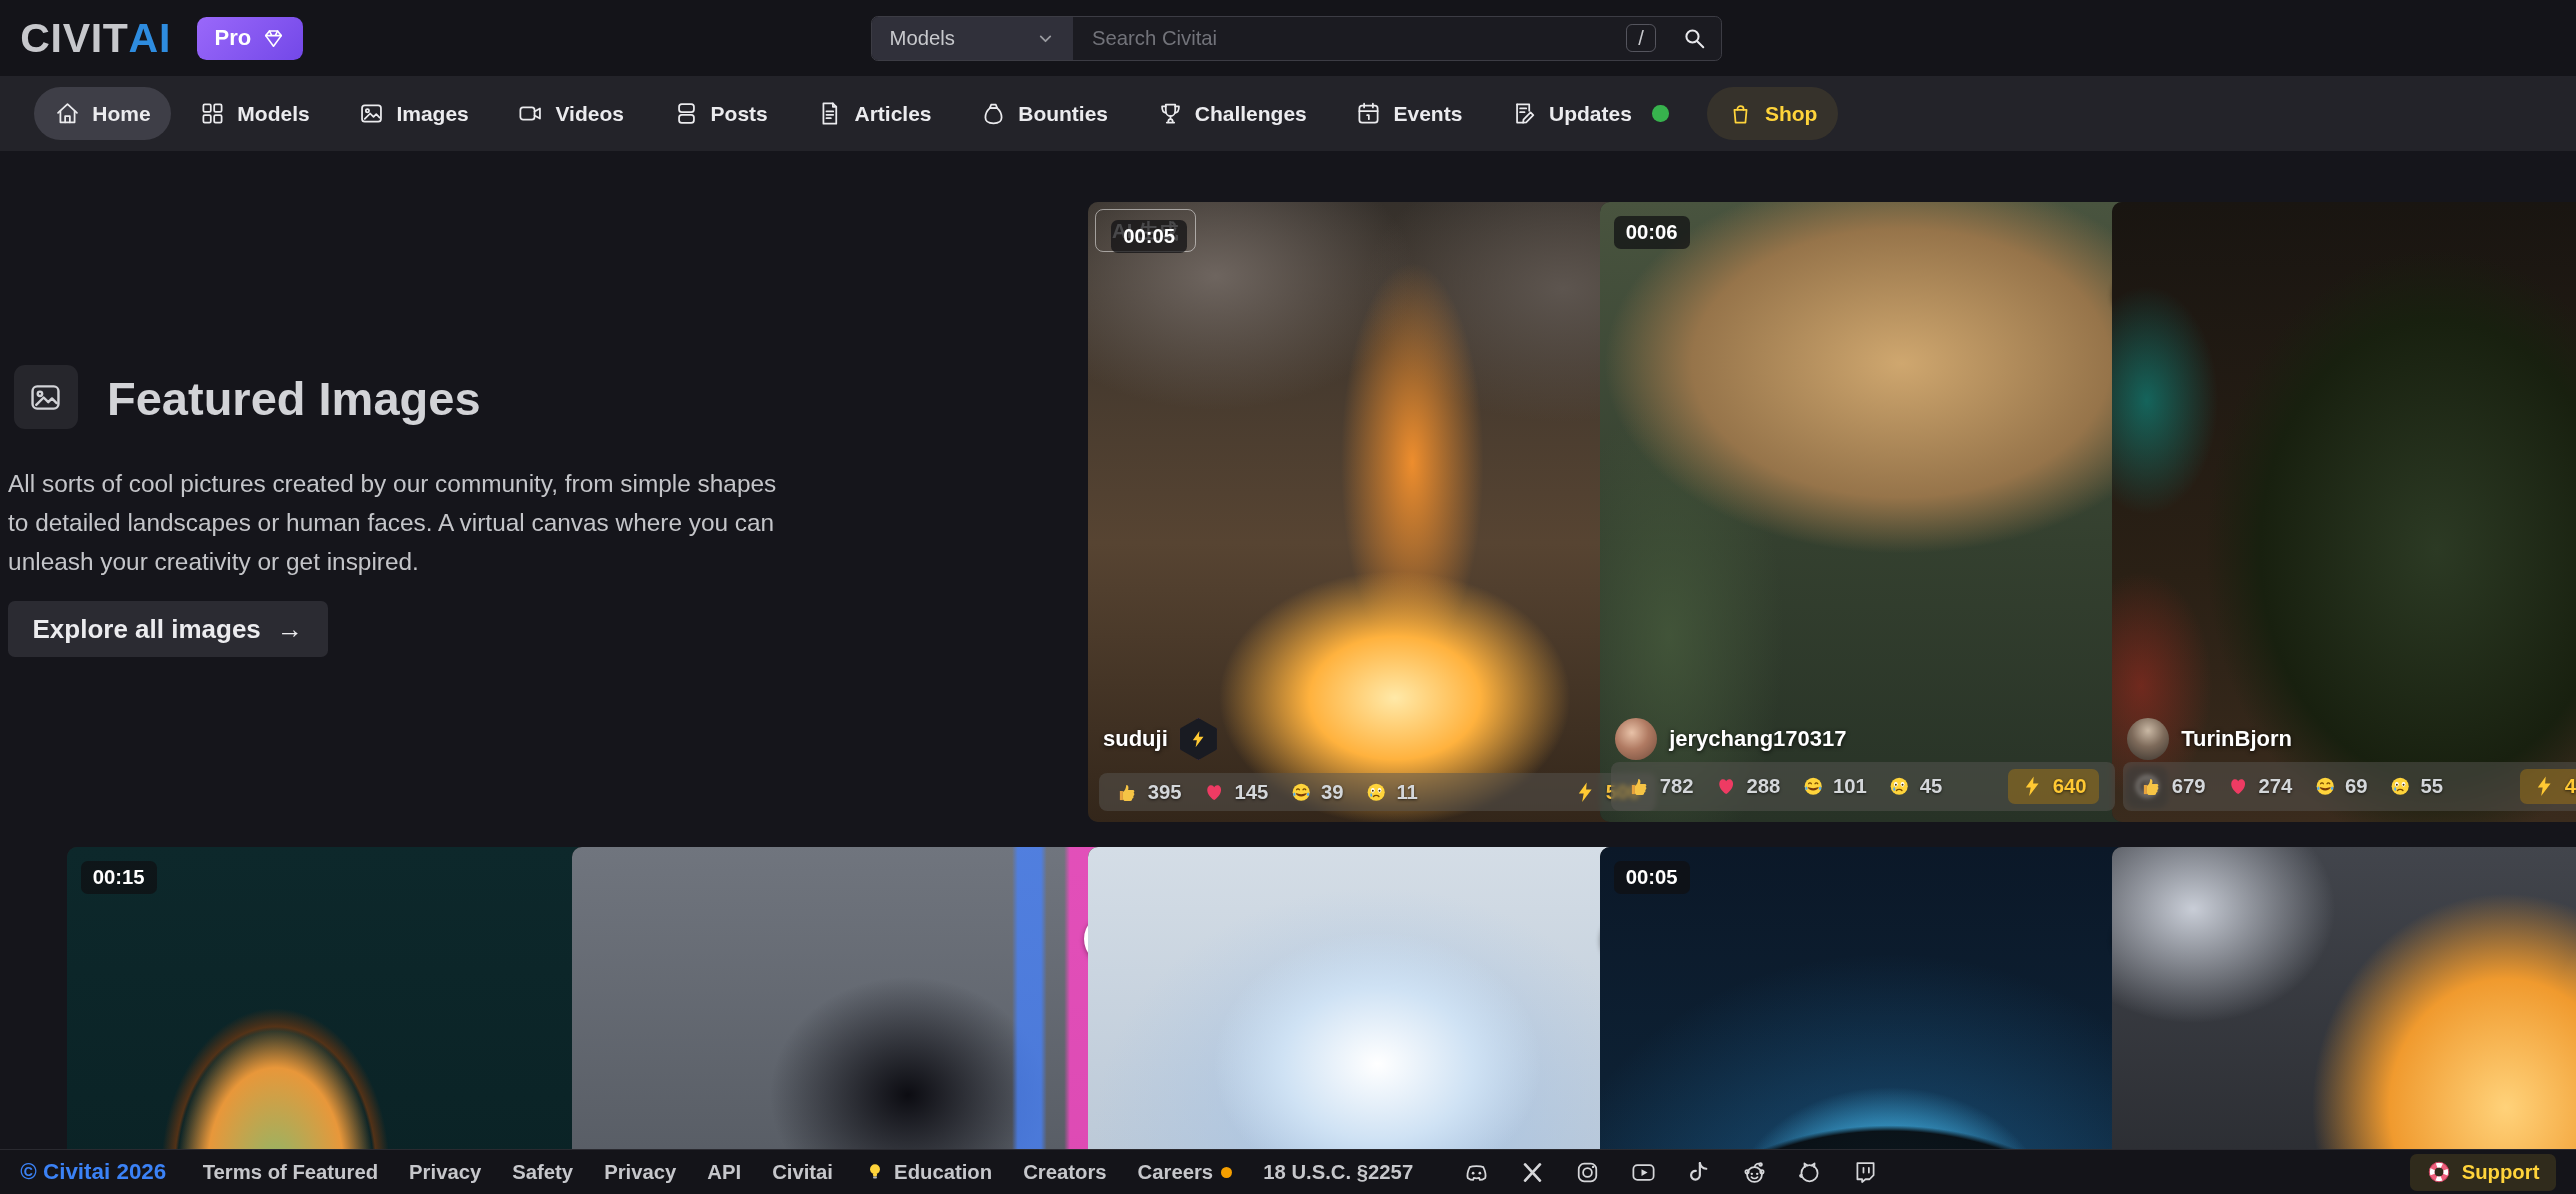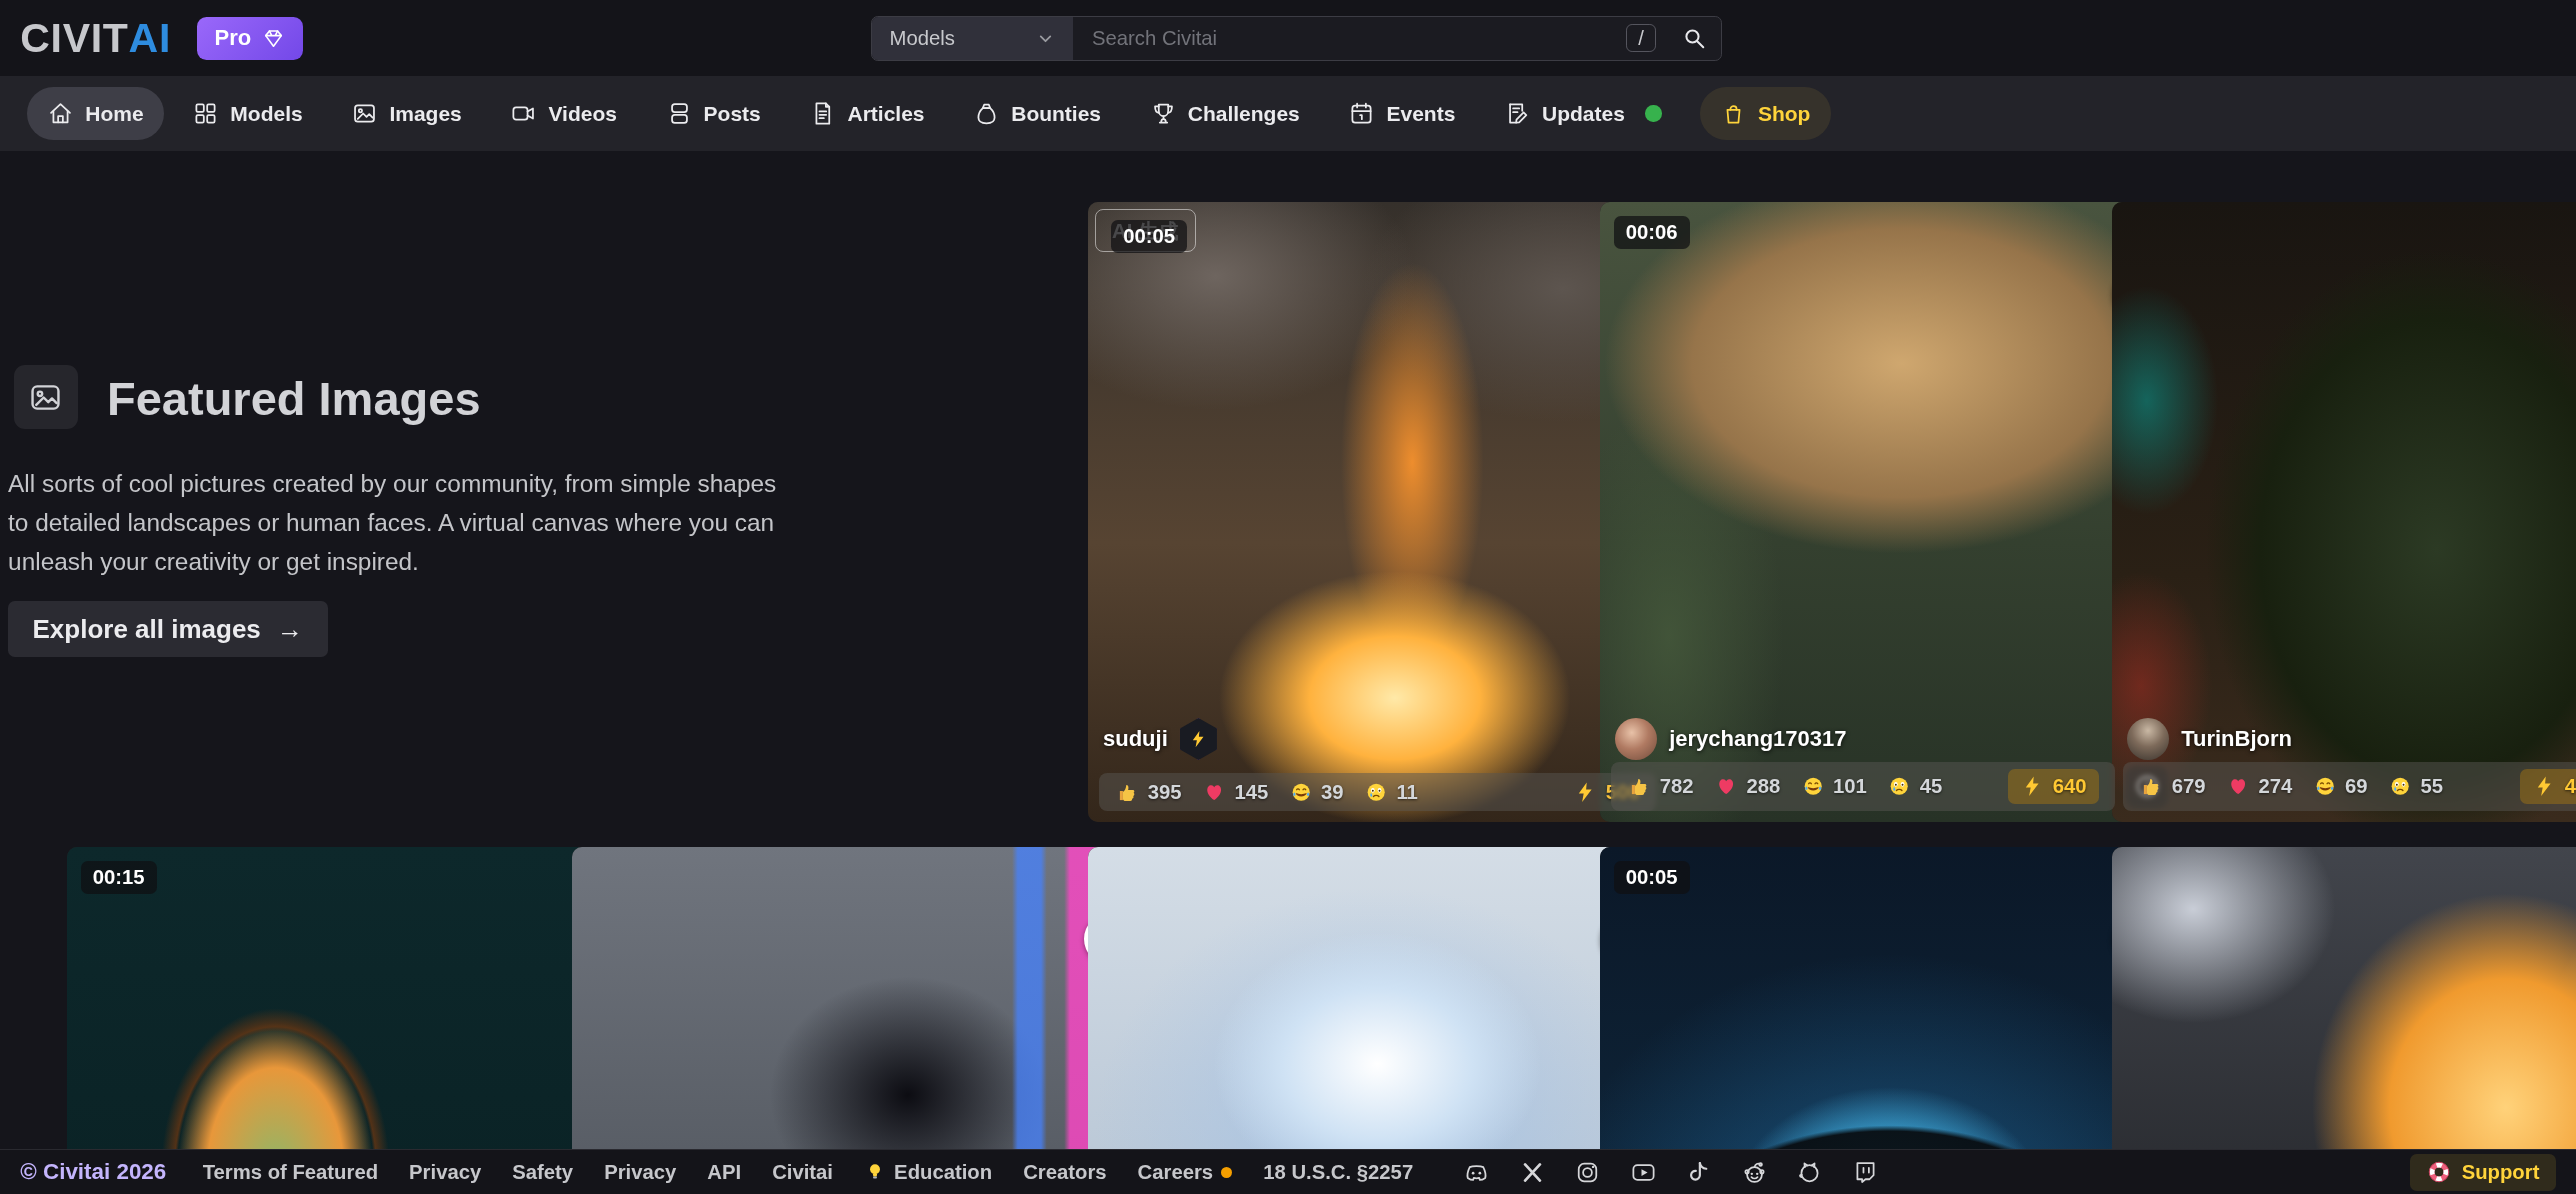--- a/index.html
+++ b/index.html
@@ -20,21 +20,21 @@
   .search-input::placeholder { color:#72737a; }
   .kbd { align-self:center; margin-right:11px; border:1.4px solid #55555e; border-radius:6.1px; padding:1.4px 11px; font-size:20.3px; color:#c9cace; }
   .search-btn { width:54px; display:flex; align-items:center; justify-content:center; color:#e8e8ec; cursor:pointer; }
   .hdr-right { margin-left:auto; display:flex; align-items:center; gap:28.5px; }
   .create-btn { height:50px; padding:0 20.3px; border-radius:6.8px; background:#1c2c45; color:#64aaee; display:flex; align-items:center; gap:12.2px; font-size:23px; font-weight:700; cursor:pointer; }
   .signin-btn { height:50px; padding:0 26px; border-radius:6.8px; border:1.4px solid #4a4a52; background:transparent; color:#f0f0f3; font-size:22px; font-weight:700; display:flex; align-items:center; cursor:pointer; }
   .burger { width:31px; display:flex; flex-direction:column; gap:6.1px; cursor:pointer; }
   .burger span { height:3.4px; border-radius:2px; background:#e9e9ec; }
 
   
-  .nav { position:absolute; left:0; top:76px; width:2576px; height:75px; background:#232329; display:flex; align-items:center; padding-left:27px; gap:8.1px; z-index:25; }
+  .nav { position:absolute; left:0; top:76px; width:2576px; height:75px; background:#232329; display:flex; align-items:center; padding-left:34px; gap:8.1px; z-index:25; }
   .nav-item { display:flex; align-items:center; gap:11px; height:53px; padding:0 20.3px; border-radius:27px; font-size:21px; font-weight:700; color:#ebebee; cursor:pointer; white-space:nowrap; }
   .nav-item svg { width:27px; height:27px; }
   .nav-item.active { background:#3e3e47; }
   .nav-item.shop { background:rgba(255,214,70,.09); color:#ffd43b; margin-left:9.5px; }
   .green-dot { width:16.3px; height:16.3px; border-radius:50%; background:#37b24d; margin-left:9.5px; }
   .ico { stroke:currentColor; fill:none; stroke-width:2.6; stroke-linecap:round; stroke-linejoin:round; }
 
   
   .hero-icon { position:absolute; left:13.6px; top:365px; width:64px; height:64px; background:#26262c; border-radius:11px; display:flex; align-items:center; justify-content:center; color:#d2d3d7; }
   .hero-title { position:absolute; left:107px; top:371px; font-size:47px; font-weight:700; color:#d2d3d7; }
@@ -71,21 +71,21 @@
   .stats { position:absolute; left:11px; right:11px; bottom:11px; display:flex; align-items:center; gap:11px; z-index:4; }
   .pill { flex:1; display:flex; align-items:center; gap:20.3px; background:rgba(88,86,82,.5); border-radius:8.1px; padding:6.8px 16.3px; backdrop-filter:blur(2.7px); }
   .stat { display:flex; align-items:center; gap:8.1px; font-size:20.3px; font-weight:700; color:#d4d7da; text-shadow:0 0.7px 2.7px rgba(0,0,0,.6); cursor:pointer; }
   .stat svg { width:24.4px; height:24.4px; }
   .zap-end { margin-left:auto; color:#f5c13d; }
   .zap-chip { margin-left:auto; background:rgba(160,115,20,.5); border-radius:6.8px; padding:5.4px 12.2px; color:#ffc933; }
   .info-btn { width:42px; height:42px; border-radius:9.5px; background:rgba(25,25,28,.55); color:#fff; display:flex; align-items:center; justify-content:center; cursor:pointer; }
 
   
   .footer { position:absolute; left:0; bottom:0; width:2576px; height:45px; background:#141419; border-top:1.4px solid #2a2a30; display:flex; align-items:center; padding:0 20.3px; gap:31px; z-index:30; }
-  .copy { font-size:22.4px; font-weight:700; color:#c4b5fd; margin-right:5.4px; }
+  .copy { font-size:22.4px; font-weight:700; color:#3b82f6; margin-right:5.4px; }
   .flink { font-size:20.3px; font-weight:600; color:#c6c7cb; cursor:pointer; display:flex; align-items:center; gap:8.1px; white-space:nowrap; }
   .careers-dot { width:11px; height:11px; border-radius:50%; background:#f59f00; }
   .social { display:flex; align-items:center; gap:28.5px; margin-left:19px; color:#d6d7da; }
   .social svg { width:27px; height:27px; cursor:pointer; }
   .support-btn { margin-left:auto; height:37px; background:rgba(255,212,59,.12); border-radius:6.8px; display:flex; align-items:center; gap:9.5px; padding:0 16.3px; color:#ffd43b; font-size:20.3px; font-weight:700; cursor:pointer; }
 </style>
 </head>
 <body>
 
 <div class="header">

